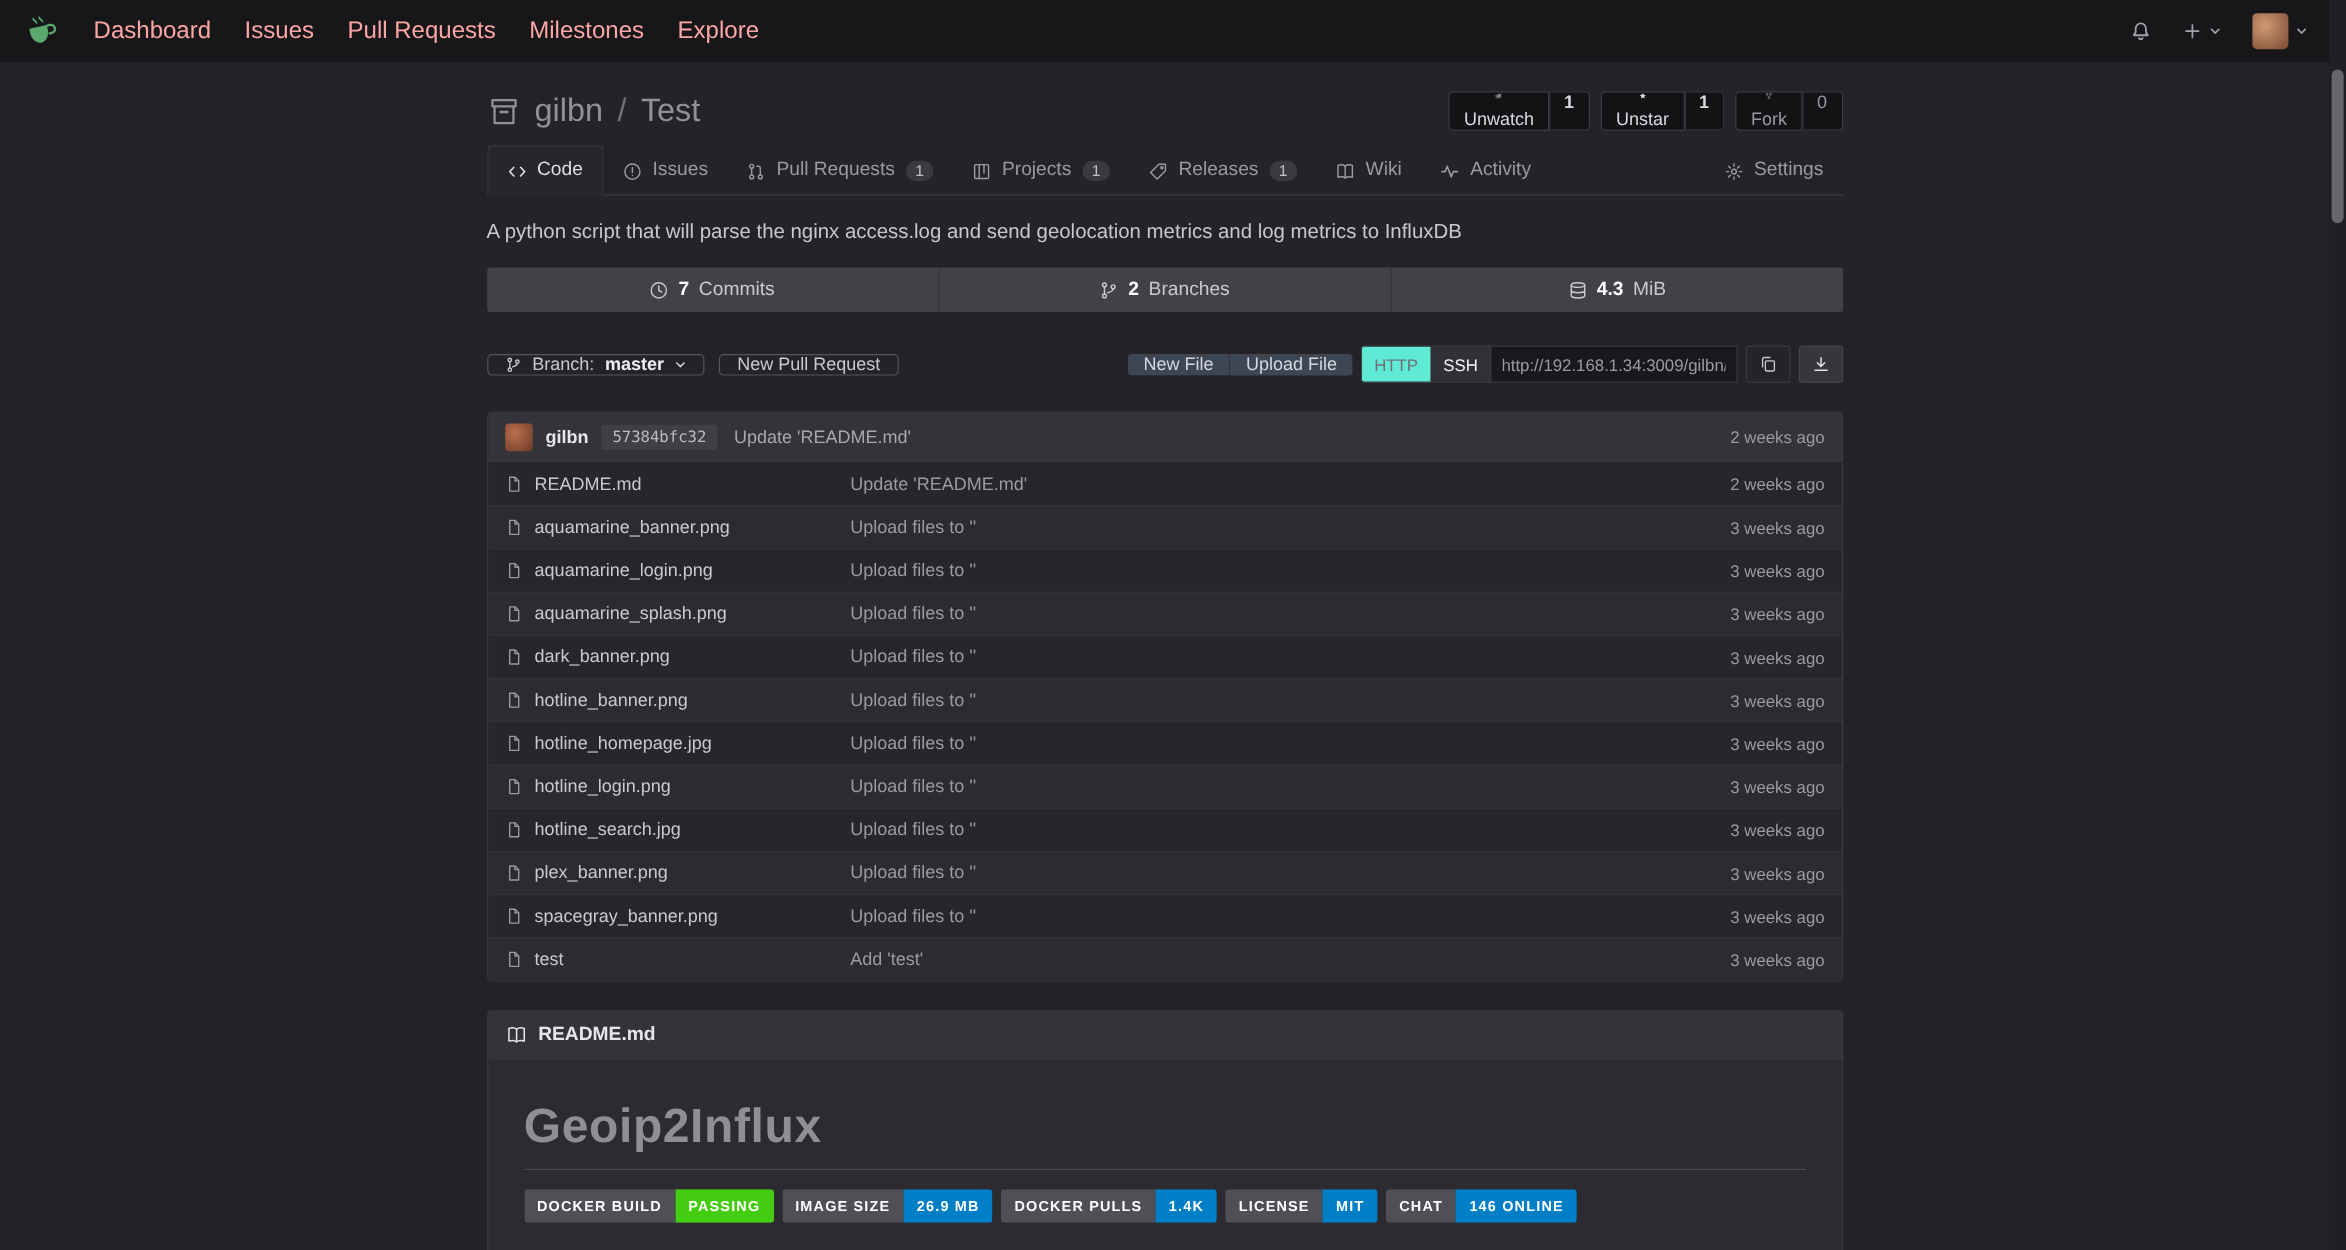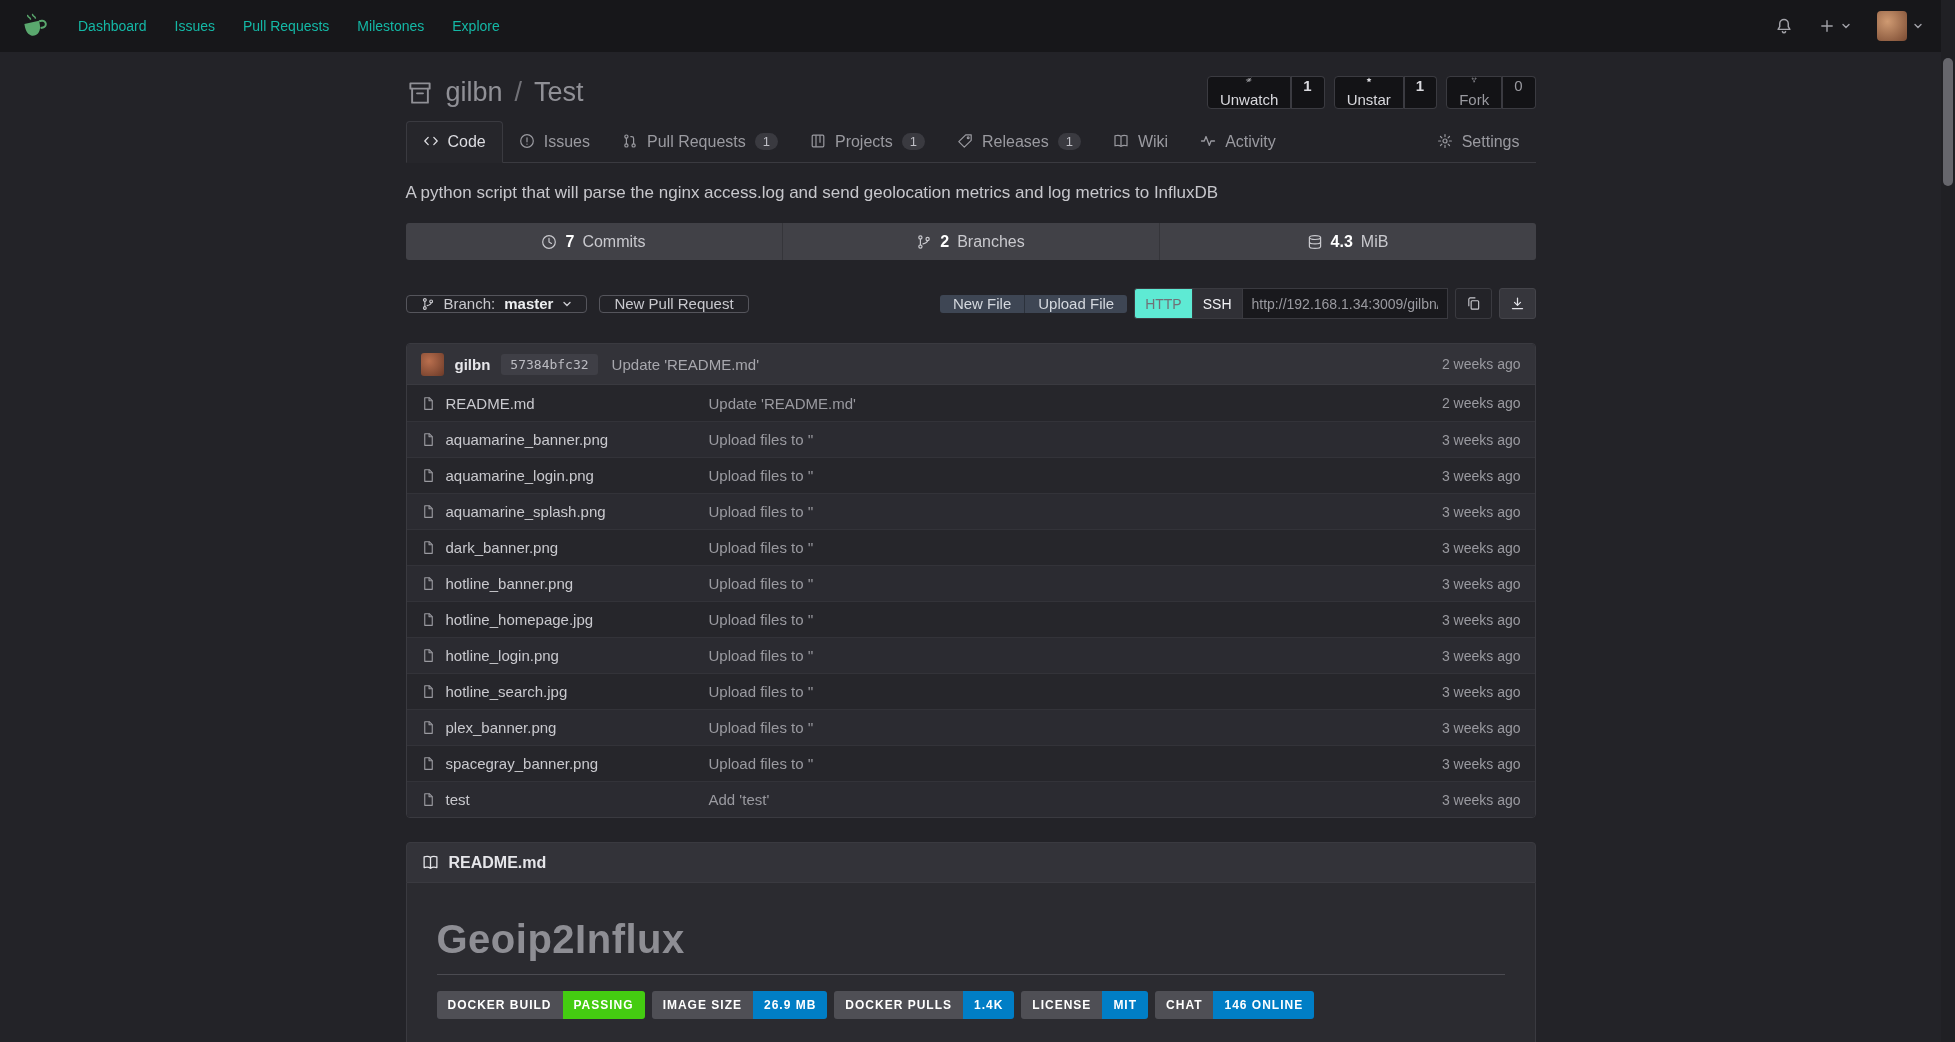--- a/index.html
+++ b/index.html
@@ -15,21 +15,21 @@
   .app { width:1941px; }
 
   
   .navbar {
     height:52px; background:#17171a; display:flex; align-items:center;
     padding:0 18px;
   }
   .logo { margin-right:14px; display:flex; align-items:center; cursor:pointer; }
   .nav-links { display:flex; align-items:center; height:100%; }
   .nav-link {
-    padding:0 14px; font-size:14px; color:#14b8a6; height:100%;
+    padding:0 14px; font-size:20px; color:#fca5a5; height:100%;
     display:flex; align-items:center;
   }
   .nav-right { margin-left:auto; display:flex; align-items:center; gap:26px; color:#a2a2a8; }
   .nav-group { display:flex; align-items:center; gap:6px; cursor:pointer; }
   .avatar {
     width:30px; height:30px; border-radius:4px;
     background:radial-gradient(circle at 35% 35%, #cf9a72, #7a4a32);
   }
 
   
@@ -45,21 +45,21 @@
     height:33px; background:#131316; border:1px solid #3b3b41; color:#d9d9de;
     font-size:15px; display:flex; align-items:center; gap:8px; padding:0 12px;flex-direction:column;
   }
   .btn-main { border-radius:4px 0 0 4px; }
   .btn-count { border-left:0; border-radius:0 4px 4px 0; box-shadow:inset 1px 0 0 #3b3b41; padding:0 12px; font-weight:600; }
   .btn-group.dim .btn-main, .btn-group.dim .btn-count { color:#9a9aa0; font-weight:400; }
 
   
   .tabs { margin-top:12px; display:flex; align-items:flex-end; border-bottom:1px solid #3a3a40; }
   .tab {
-    display:flex; align-items:flex-start; gap:9px; padding:11px 16px;
+    display:flex; align-items:flex-end; gap:9px; padding:11px 16px;
     font-size:16px; color:#9a9aa0; margin-bottom:0;
   }
   .tab.active {
     background:#26262b; border:1px solid #3a3a40; border-bottom:1px solid #26262b;
     border-radius:4px 4px 0 0; margin-bottom:-1px; color:#dcdce1;
   }
   .tab .pill {
     background:#3a3a40; color:#bfbfc5; font-size:13px; padding:1px 8px;
     border-radius:9px;
   }

